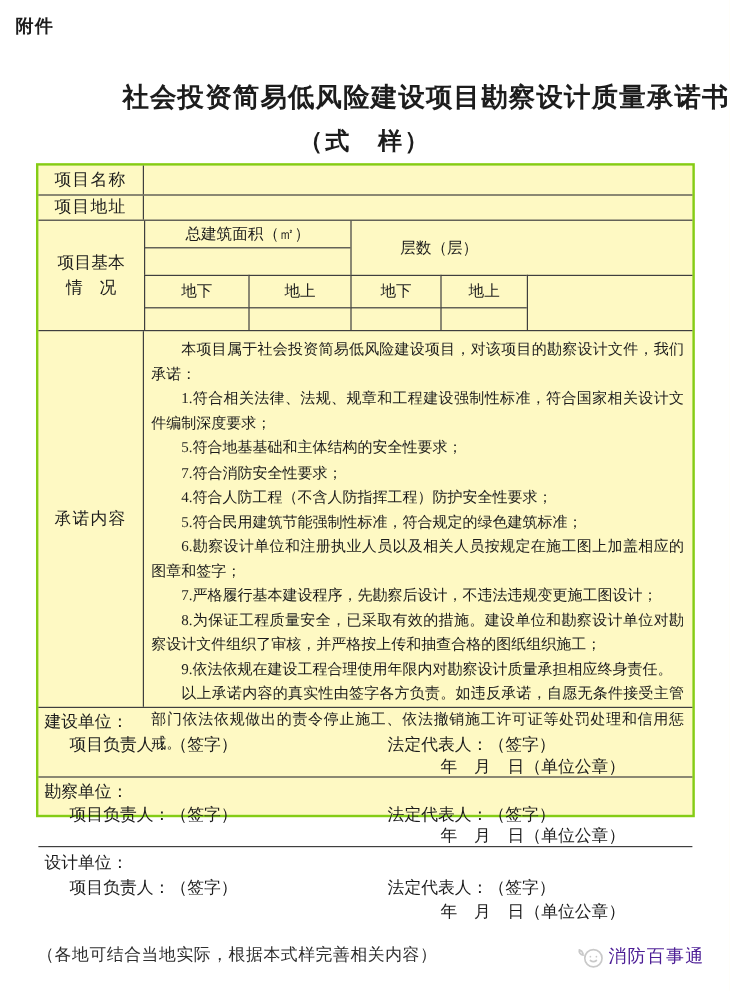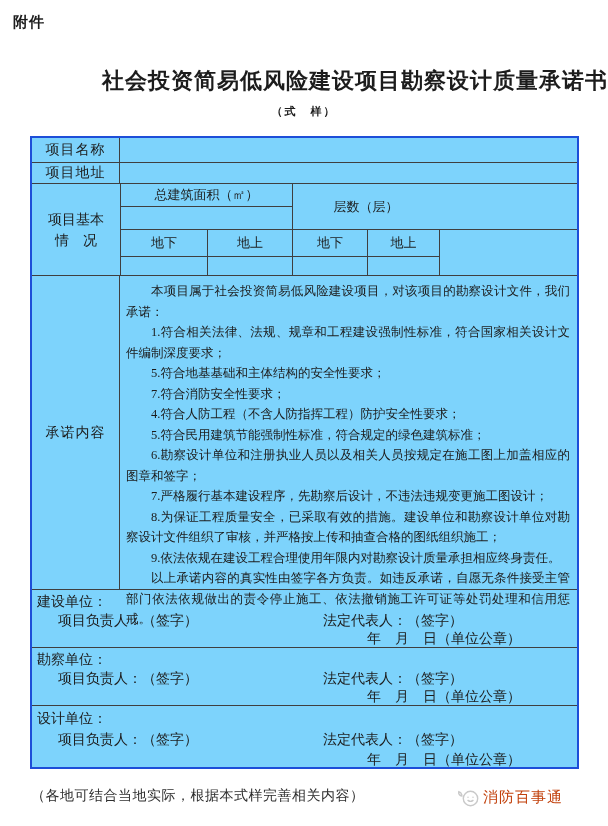--- a/index.html
+++ b/index.html
@@ -13,25 +13,25 @@
   .attachment {
     position:absolute; left:13px; top:13px;
     font-size:15px; font-weight:bold; letter-spacing:1px;
   }
   .doc-title {
     position:absolute; left:0; top:66px; width:100%;
     text-align:right; font-size:22px; font-weight:bold; letter-spacing:1px;
   }
   .doc-subtitle {
     position:absolute; left:0; top:104px; width:100%;
-    text-align:center; font-size:11px; font-weight:bold; letter-spacing:2px;
+    text-align:center; font-size:20px; font-weight:bold; letter-spacing:2px;
   }
   .doc-table {
-    position:absolute; left:30px; top:136px; width:549px; height:633px;
-    border:2px solid #1d4ed8; background:#7dd3fc;
+    position:absolute; left:30px; top:136px; width:549px; height:545px;
+    border:2px solid #84cc16; background:#fef9c3;
   }
   .tr { display:flex; border-bottom:1px solid #3f3f3f; }
   .row-name   { height:25px; }
   .row-addr   { height:21px; }
   .cell-label {
     width:88px; flex:0 0 88px; border-right:1px solid #3f3f3f;
     display:flex; align-items:center; justify-content:center;
     font-size:14px; letter-spacing:1px;
   }
   .cell-value { flex:1; }
@@ -83,23 +83,23 @@
   .sig-design .sig-unit { top:4px; }
   .sig-design .sig-mgr  { top:25px; }
   .sig-design .sig-rep  { top:25px; }
   .sig-design .sig-date { top:45px; }
 
   .footnote {
     position:absolute; left:31px; top:787px;
     font-size:14px; color:#2e2e2e; letter-spacing:0.5px;
   }
   .watermark {
-    position:absolute; right:45px; top:788px;
+    position:absolute; right:21px; top:788px;
     display:flex; align-items:center; gap:4px;
-    color:#c2410c; font-size:15px; letter-spacing:1px;
+    color:#4c1d95; font-size:15px; letter-spacing:1px;
   }
 </style>
 </head>
 <body>
 
 <div class="page">
 
   <div class="attachment">附件</div>
   <div class="doc-title">社会投资简易低风险建设项目勘察设计质量承诺书</div>
   <div class="doc-subtitle">（式　样）</div>

